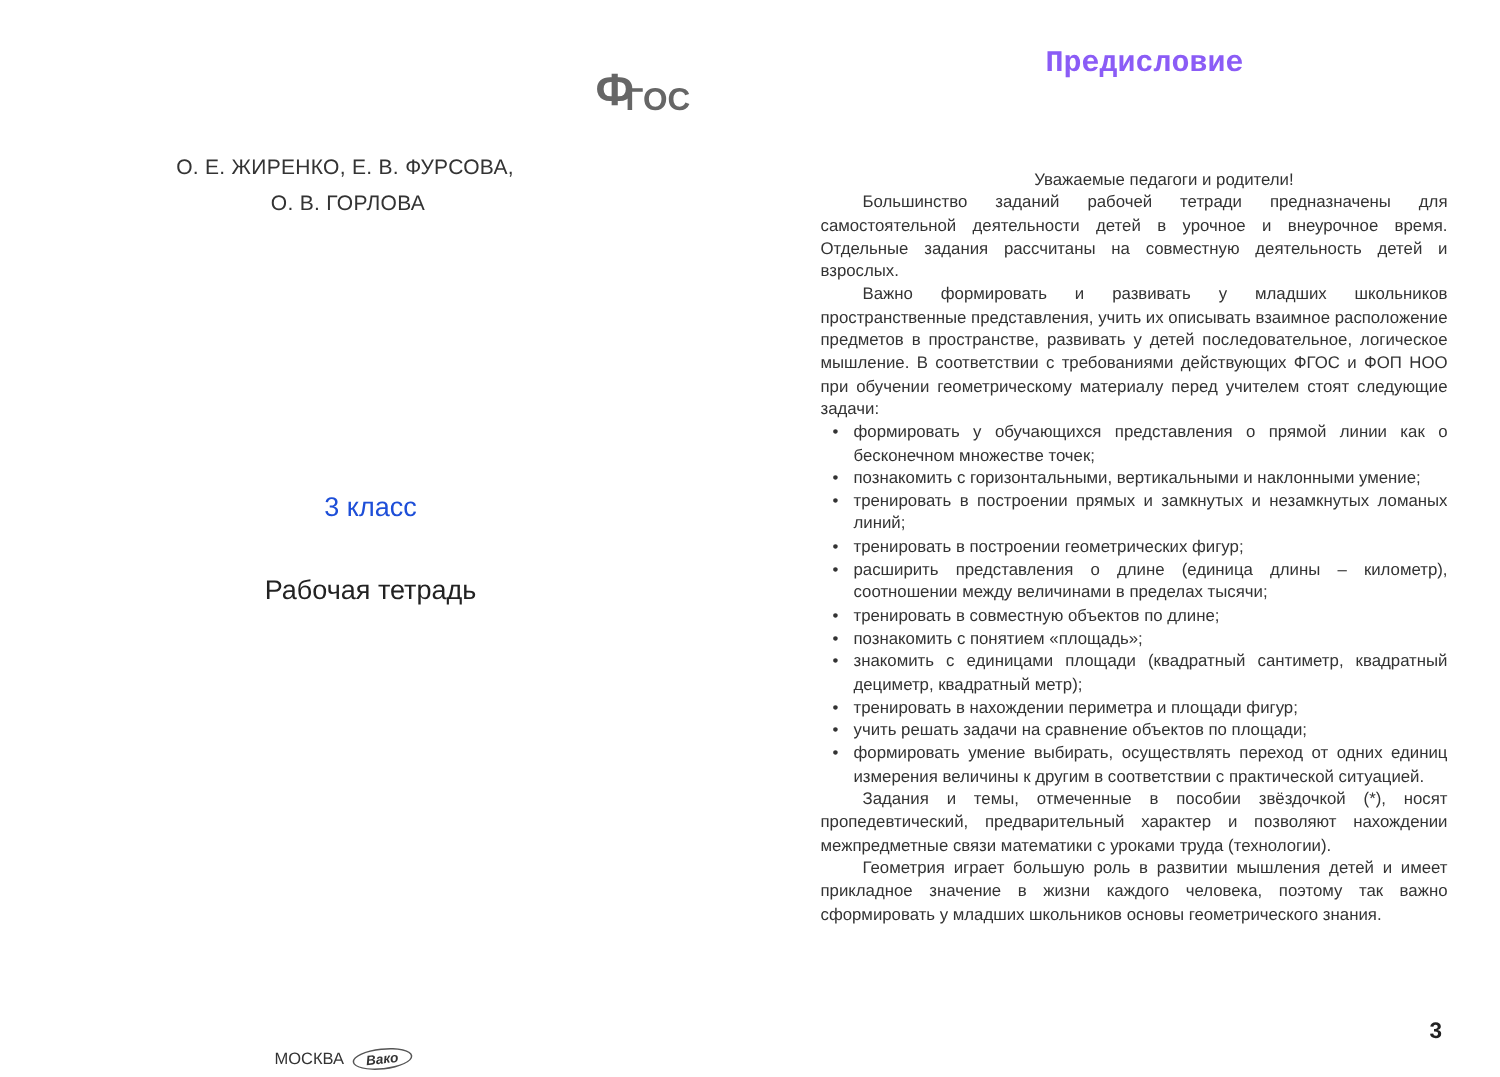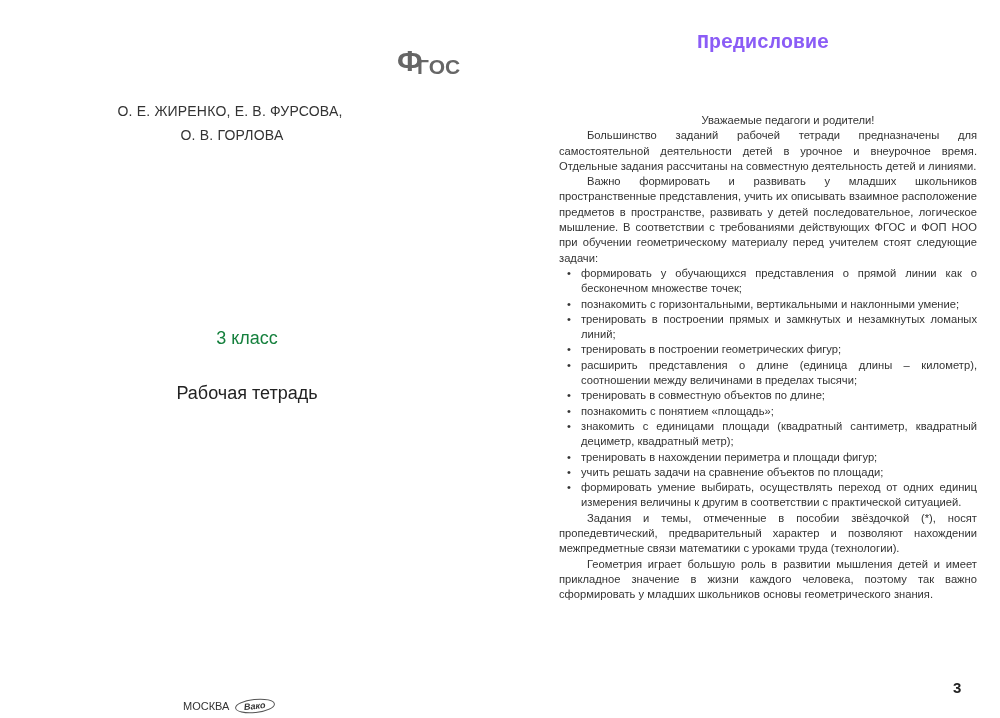--- a/index.html
+++ b/index.html
@@ -13,29 +13,29 @@
   .fgos .goc { position:absolute; left:24px; top:18px; font-size:21px; font-weight:bold; color:#666; line-height:22px; }
 
   .authors { position:absolute; left:0; width:470px; text-align:center; font-size:14px; color:#333; letter-spacing:0.2px; }
   .authors.a1 { top:103px; left:-5px; }
   .authors.a2 { top:127px; left:-3px; }
 
   .title { position:absolute; left:0; width:494px; text-align:center; font-weight:bold; font-size:32px; color:#1aa0e2; letter-spacing:0.5px; }
   .title.t1 { top:207px; }
   .title.t2 { top:256px; }
 
-  .grade { position:absolute; left:0; width:494px; text-align:center; font-size:18px; color:#15803d; top:328px; }
+  .grade { position:absolute; left:0; width:494px; text-align:center; font-size:18px; color:#1d4ed8; top:328px; }
   .workbook { position:absolute; left:0; width:494px; text-align:center; font-size:18px; color:#222; top:383px; }
 
   .publisher { position:absolute; top:699px; left:183px; font-size:11px; color:#333; display:flex; align-items:center; }
   .publisher .vako { margin-left:6px; border:1px solid #555; border-radius:50%; padding:1px 8px; font-size:9px; font-style:italic; font-weight:bold; transform:rotate(-6deg); }
 
   .preface-head { position:absolute; top:31px; left:697px; font-size:20px; font-weight:bold; color:#8b5cf6;font-family:Liberation Mono, monospace; }
 
-  .body { position:absolute; left:547px; top:113px; width:418px; font-size:11.2px; line-height:15.3px; color:#333; text-align:justify;margin-left:12px; }
+  .body { position:absolute; left:547px; top:113px; width:418px; font-size:11.2px; line-height:15.3px; color:#333; text-align:justify; }
   .body p { margin:0; }
   .greet { text-align:center; padding-left:40px; }
   .indent { text-indent:28px; }
   .body ul { margin:0; padding:0; list-style:none; }
   .body li { position:relative; padding-left:22px; }
   .body li::before { content:"•"; position:absolute; left:8px; top:0; }
 
   .pagenum { position:absolute; top:679px; left:953px; font-size:15px; font-weight:bold; color:#222; }
 </style>
 </head>
@@ -54,21 +54,21 @@
     <span>МОСКВА</span>
     <span class="vako">Вако</span>
   </div>
 </div>
 
 <div class="page right"></div>
 <div class="preface-head">Предисловие</div>
 
 <div class="body">
   <p class="greet">Уважаемые педагоги и родители!</p>
-  <p class="indent">Большинство заданий рабочей тетради предназначены для самостоятельной деятельности детей в урочное и внеурочное время. Отдельные задания рассчитаны на совместную деятельность детей и линиями.</p>
+  <p class="indent">Большинство заданий рабочей тетради предназначены для самостоятельной деятельности детей в урочное и внеурочное время. Отдельные задания рассчитаны на совместную деятельность детей и взрослых.</p>
   <p class="indent">Важно формировать и развивать у младших школьников пространственные представления, учить их описывать взаимное расположение предметов в пространстве, развивать у детей последовательное, логическое мышление. В соответствии с требованиями действующих ФГОС и ФОП НОО при обучении геометрическому материалу перед учителем стоят следующие задачи:</p>
   <ul>
     <li>формировать у обучающихся представления о прямой линии как о бесконечном множестве точек;</li>
     <li>познакомить с горизонтальными, вертикальными и наклонными умение;</li>
     <li>тренировать в построении прямых и замкнутых и незамкнутых ломаных линий;</li>
     <li>тренировать в построении геометрических фигур;</li>
     <li>расширить представления о длине (единица длины – километр), соотношении между величинами в пределах тысячи;</li>
     <li>тренировать в совместную объектов по длине;</li>
     <li>познакомить с понятием «площадь»;</li>
     <li>знакомить с единицами площади (квадратный сантиметр, квадратный дециметр, квадратный метр);</li>

